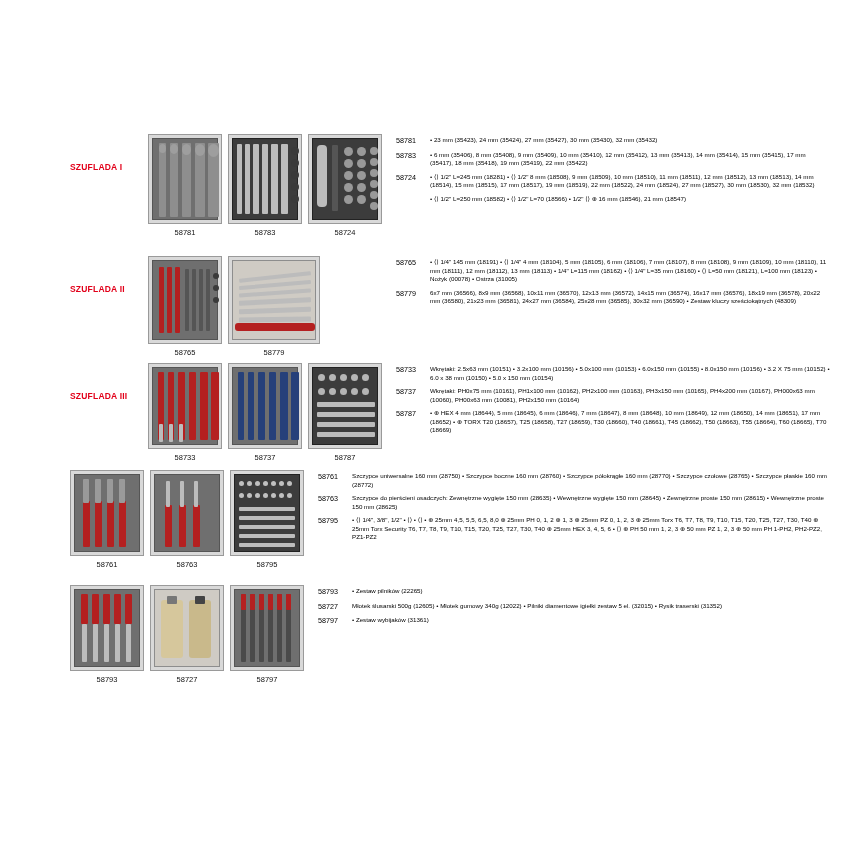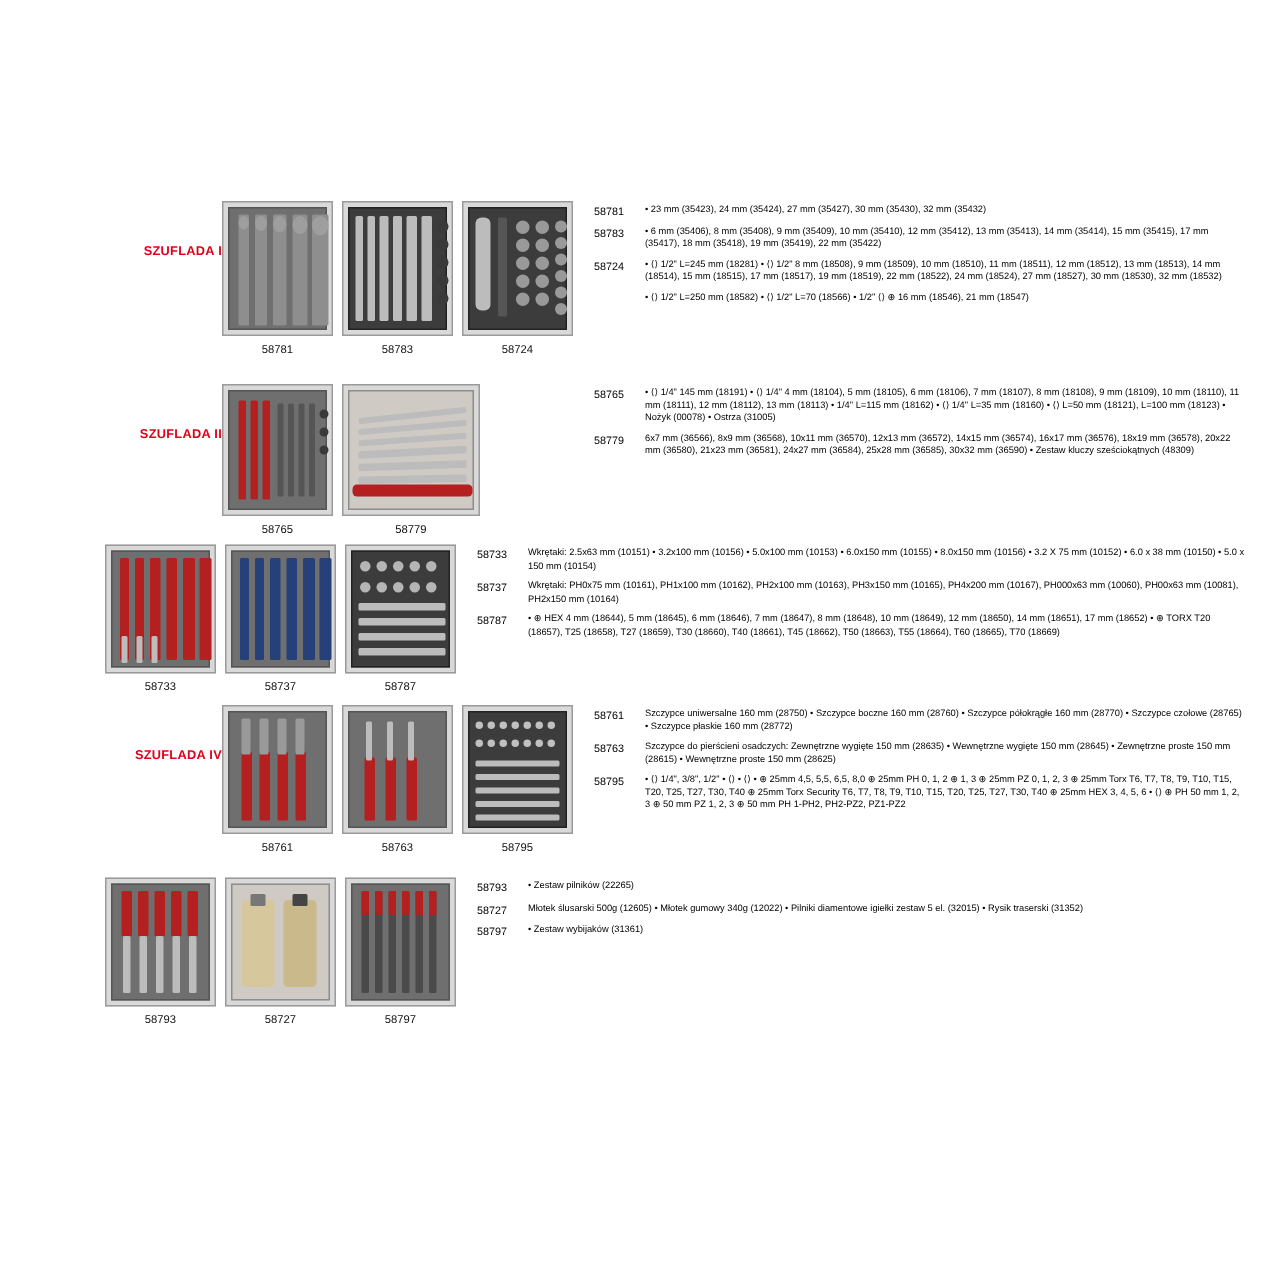--- a/index.html
+++ b/index.html
@@ -30,21 +30,21 @@
     align-items: flex-start;
   }
   .drawer-label {
     width: 78px;
     flex: 0 0 78px;
     color: #e2001a;
     font-size: 8.5px;
     font-weight: bold;
     letter-spacing: 0.2px;
     padding-top: 28px;
-    text-align: right;
+    text-align: left;
   }
   .trays {
     flex: 0 0 240px;
     display: flex;
     flex-direction: row;
     gap: 6px;
   }
   .tray-block {
     width: 74px;
     display: flex;
@@ -260,20 +260,21 @@
         <div class="spec-text">• ⟨⟩ 1/4" 145 mm (18191) • ⟨⟩ 1/4" 4 mm (18104), 5 mm (18105), 6 mm (18106), 7 mm (18107), 8 mm (18108), 9 mm (18109), 10 mm (18110), 11 mm (18111), 12 mm (18112), 13 mm (18113) • 1/4" L=115 mm (18162) • ⟨⟩ 1/4" L=35 mm (18160) • ⟨⟩ L=50 mm (18121), L=100 mm (18123) • Nożyk (00078) • Ostrza (31005)</div>
       </div>
       <div class="spec-line">
         <div class="spec-code">58779</div>
         <div class="spec-text">6x7 mm (36566), 8x9 mm (36568), 10x11 mm (36570), 12x13 mm (36572), 14x15 mm (36574), 16x17 mm (36576), 18x19 mm (36578), 20x22 mm (36580), 21x23 mm (36581), 24x27 mm (36584), 25x28 mm (36585), 30x32 mm (36590) • Zestaw kluczy sześciokątnych (48309)</div>
       </div>
     </div>
   </div>
 
   <div class="drawer-row" style="top:363px;">
+    <div class="drawer-label">SZUFLADA III</div>
     <div class="trays">
 
       <div class="tray-block">
         <div class="tray-img h86">
           <div class="inner-dark"></div>
           <div class="tool-strip red" style="left:9px; top:8px; width:6px; height:68px;"></div>
           <div class="tool-strip red" style="left:19px; top:8px; width:6px; height:68px;"></div>
           <div class="tool-strip red" style="left:29px; top:8px; width:7px; height:68px;"></div>
           <div class="tool-strip red" style="left:40px; top:8px; width:7px; height:68px;"></div>
           <div class="tool-strip red" style="left:51px; top:8px; width:8px; height:68px;"></div>
@@ -330,21 +331,20 @@
         <div class="spec-text">Wkrętaki: PH0x75 mm (10161), PH1x100 mm (10162), PH2x100 mm (10163), PH3x150 mm (10165), PH4x200 mm (10167), PH000x63 mm (10060), PH00x63 mm (10081), PH2x150 mm (10164)</div>
       </div>
       <div class="spec-line">
         <div class="spec-code">58787</div>
         <div class="spec-text">• ⊕ HEX 4 mm (18644), 5 mm (18645), 6 mm (18646), 7 mm (18647), 8 mm (18648), 10 mm (18649), 12 mm (18650), 14 mm (18651), 17 mm (18652) • ⊕ TORX T20 (18657), T25 (18658), T27 (18659), T30 (18660), T40 (18661), T45 (18662), T50 (18663), T55 (18664), T60 (18665), T70 (18669)</div>
       </div>
     </div>
   </div>
 
   <div class="drawer-row" style="top:470px;">
-    <div class="drawer-label">SZUFLADA IV</div>
     <div class="trays">
 
       <div class="tray-block">
         <div class="tray-img h86">
           <div class="inner-dark"></div>
           <div class="tool-strip red" style="left:12px; top:30px; width:7px; height:46px;"></div>
           <div class="tool-strip red" style="left:24px; top:30px; width:7px; height:46px;"></div>
           <div class="tool-strip red" style="left:36px; top:30px; width:7px; height:46px;"></div>
           <div class="tool-strip red" style="left:48px; top:30px; width:7px; height:46px;"></div>
           <div class="tool-strip mid" style="left:12px; top:8px; width:6px; height:24px; background:#9a9a9a;"></div>

